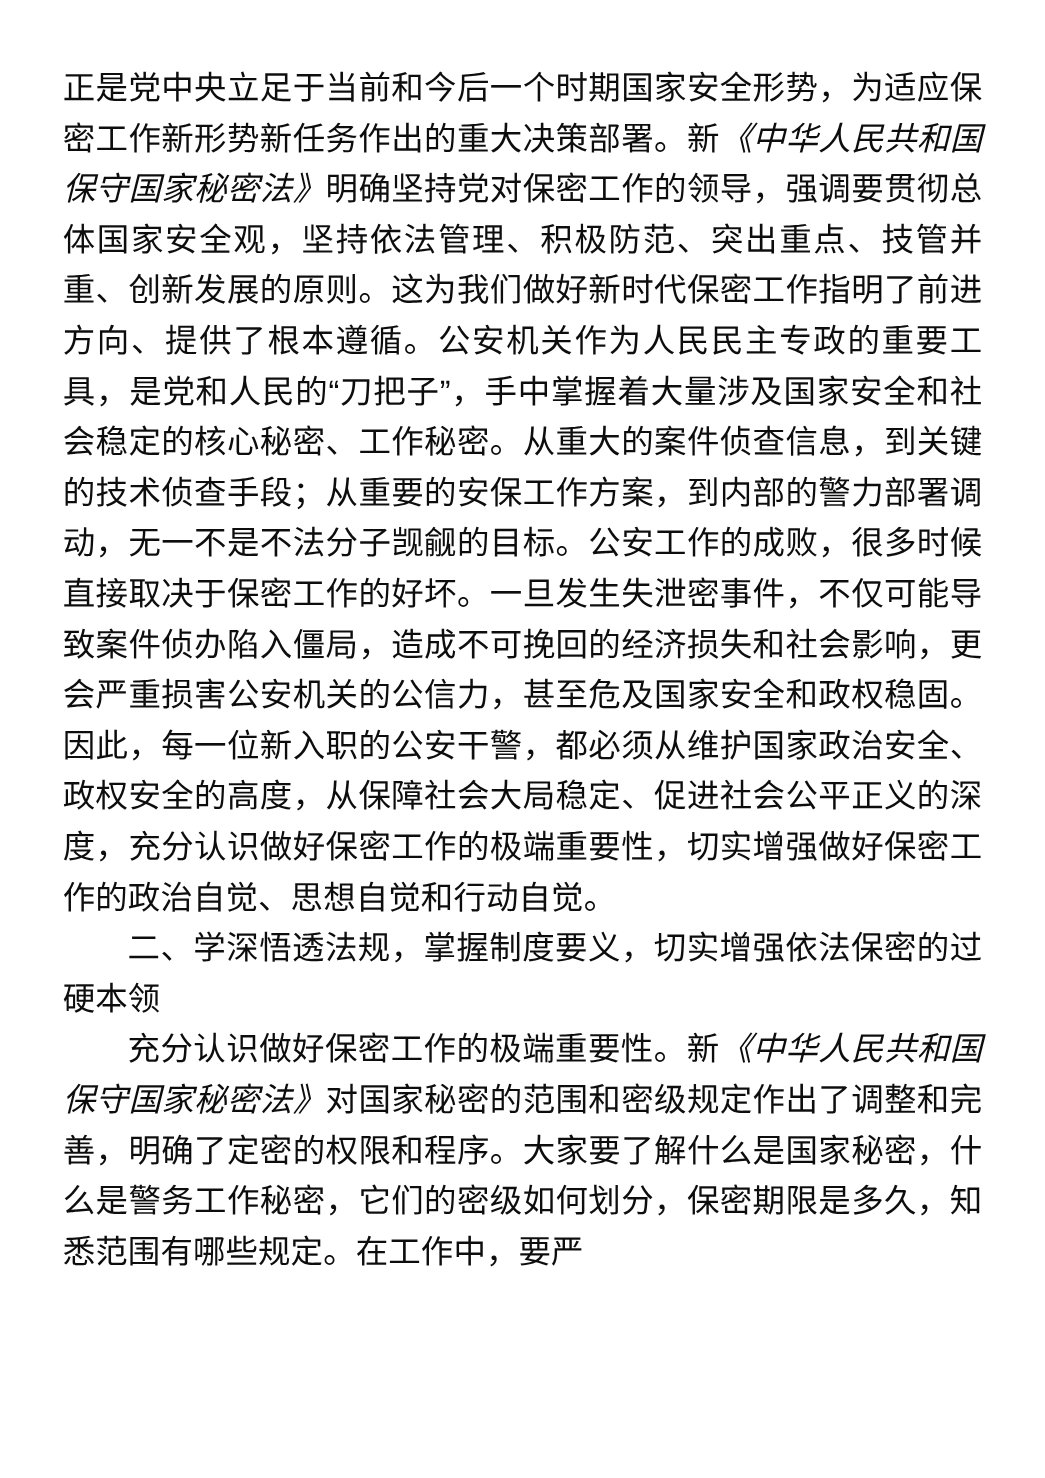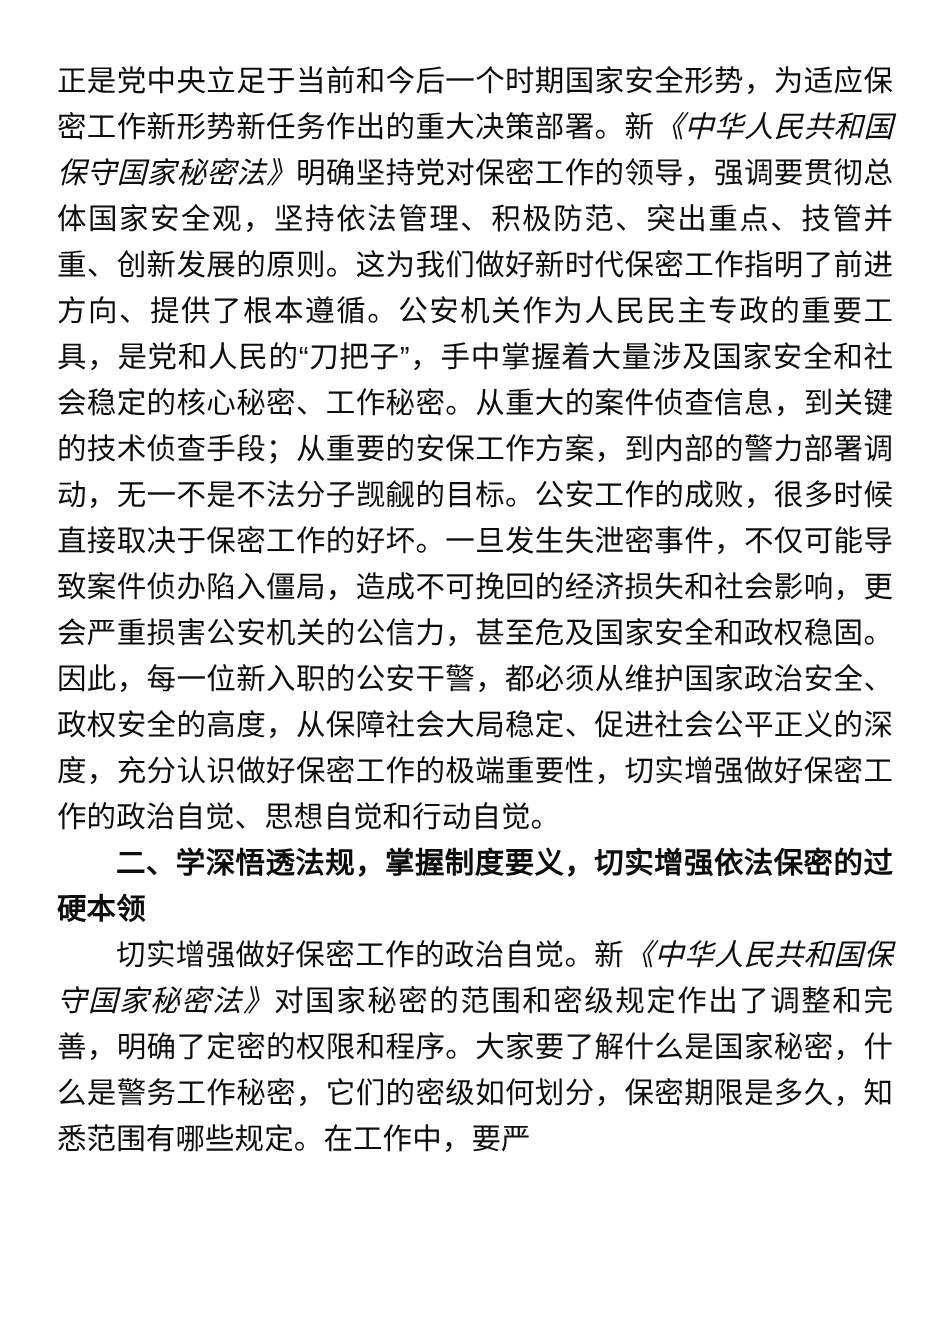--- a/index.html
+++ b/index.html
@@ -35,31 +35,31 @@
     letter-spacing: 0.1px;
     font-weight: 400;
     word-break: break-all;
     font-family: "Liberation Sans", "DejaVu Sans", sans-serif;
   }
   p.indent {
     text-indent: 59px;
   }
   p.heading {
     text-indent: 59px;
-    font-weight: 700;
+    font-weight: 400;
   }
   .law-title {
     font-style: italic;
     font-family: "Liberation Serif", "DejaVu Serif", serif;
     font-weight: 400;
   }
 </style>
 </head>
 <body>
 
 <div class="page">
   <div class="doc-body">
     <p class="para"><span>正是党中央立足于当前和今后一个时期国家安全形势，为适应保密工作新形势新任务作出的重大决策部署。新</span><span class="law-title">《中华人民共和国保守国家秘密法》</span><span>明确坚持党对保密工作的领导，强调要贯彻总体国家安全观，坚持依法管理、积极防范、突出重点、技管并重、创新发展的原则。这为我们做好新时代保密工作指明了前进方向、提供了根本遵循。公安机关作为人民民主专政的重要工具，是党和人民的“刀把子”，手中掌握着大量涉及国家安全和社会稳定的核心秘密、工作秘密。从重大的案件侦查信息，到关键的技术侦查手段；从重要的安保工作方案，到内部的警力部署调动，无一不是不法分子觊觎的目标。公安工作的成败，很多时候直接取决于保密工作的好坏。一旦发生失泄密事件，不仅可能导致案件侦办陷入僵局，造成不可挽回的经济损失和社会影响，更会严重损害公安机关的公信力，甚至危及国家安全和政权稳固。因此，每一位新入职的公安干警，都必须从维护国家政治安全、政权安全的高度，从保障社会大局稳定、促进社会公平正义的深度，充分认识做好保密工作的极端重要性，切实增强做好保密工作的政治自觉、思想自觉和行动自觉。</span></p>
     <p class="para heading"><span>二、学深悟透法规，掌握制度要义，切实增强依法保密的过硬本领</span></p>
-    <p class="para indent"><span>切实增强做好保密工作的政治自觉。新</span><span class="law-title">《中华人民共和国保守国家秘密法》</span><span>对国家秘密的范围和密级规定作出了调整和完善，明确了定密的权限和程序。大家要了解什么是国家秘密，什么是警务工作秘密，它们的密级如何划分，保密期限是多久，知悉范围有哪些规定。在工作中，要严</span></p>
+    <p class="para indent"><span>充分认识做好保密工作的极端重要性。新</span><span class="law-title">《中华人民共和国保守国家秘密法》</span><span>对国家秘密的范围和密级规定作出了调整和完善，明确了定密的权限和程序。大家要了解什么是国家秘密，什么是警务工作秘密，它们的密级如何划分，保密期限是多久，知悉范围有哪些规定。在工作中，要严</span></p>
   </div>
 
 </div>
 
 </body></html>

